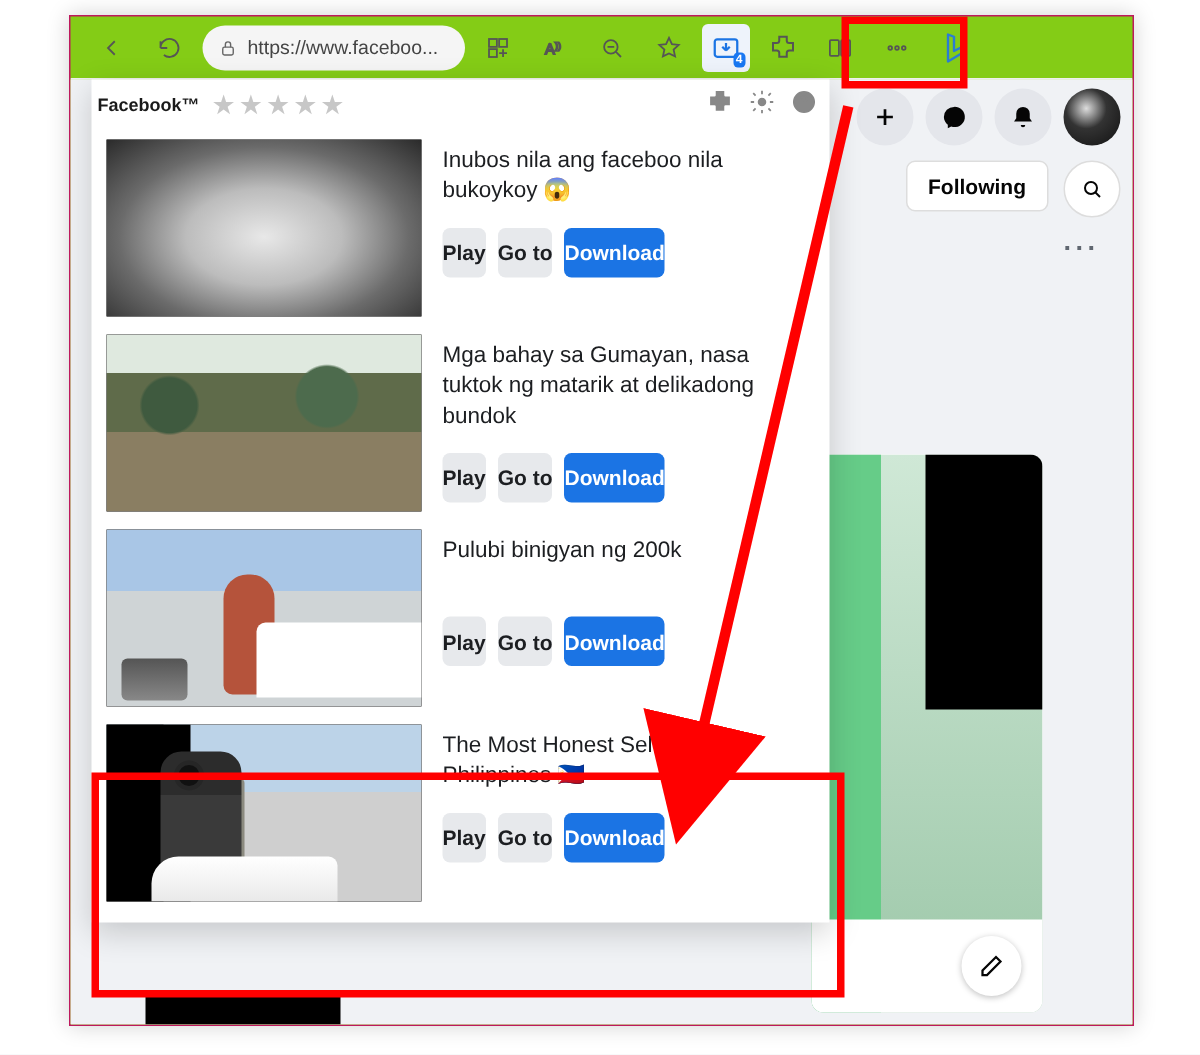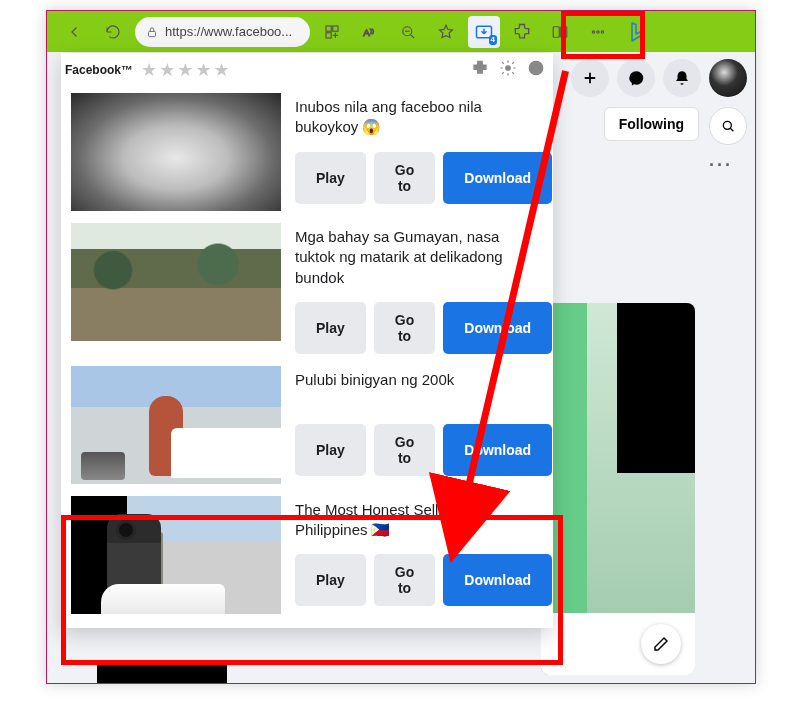--- a/index.html
+++ b/index.html
@@ -227,21 +227,21 @@
   .t4c::after{ content:""; position:absolute; left:22px; top:36px; width:70px; height:60px; background:#8b8a7f; border-radius:3px;}
   .t4p { position:absolute; left:36px; top:18px; width:54px; height:96px; background:linear-gradient(#2c2c2c 0 30%, #3a3a3a 30% 100%); border-radius:14px 14px 0 0;}
   .t4p::before{content:"";position:absolute;left:9px;top:6px;width:14px;height:14px;border-radius:50%;background:#111;border:3px solid #262626;}
   .t4r { right:0; width:56px; background:#000;}
   .t4car { position:absolute; left:30px; right:56px; bottom:0; height:30px; background:linear-gradient(#fff,#e9e9e9); border-radius:18px 6px 0 0;}
 
   .meta { flex:1; min-width:0; padding-top:4px;}
   .title { font-size:15px; color:#1c1e21; line-height:1.35; min-height:40px;}
   .btnrow { display:flex; gap:8px; margin-top:14px;}
   .btn {
-    height:52px; padding:0 21px;
+    height:33px; padding:0 0;
     border-radius:5px;
     font-weight:600; font-size:14px;
     display:flex; align-items:center; justify-content:center;
     cursor:pointer; border:none;
   }
   .btn-light { background:#e7e9ec; color:#1c1e21;}
   .btn-primary { background:#1b74e4; color:#fff;}
 
   
   .item-highlight {

